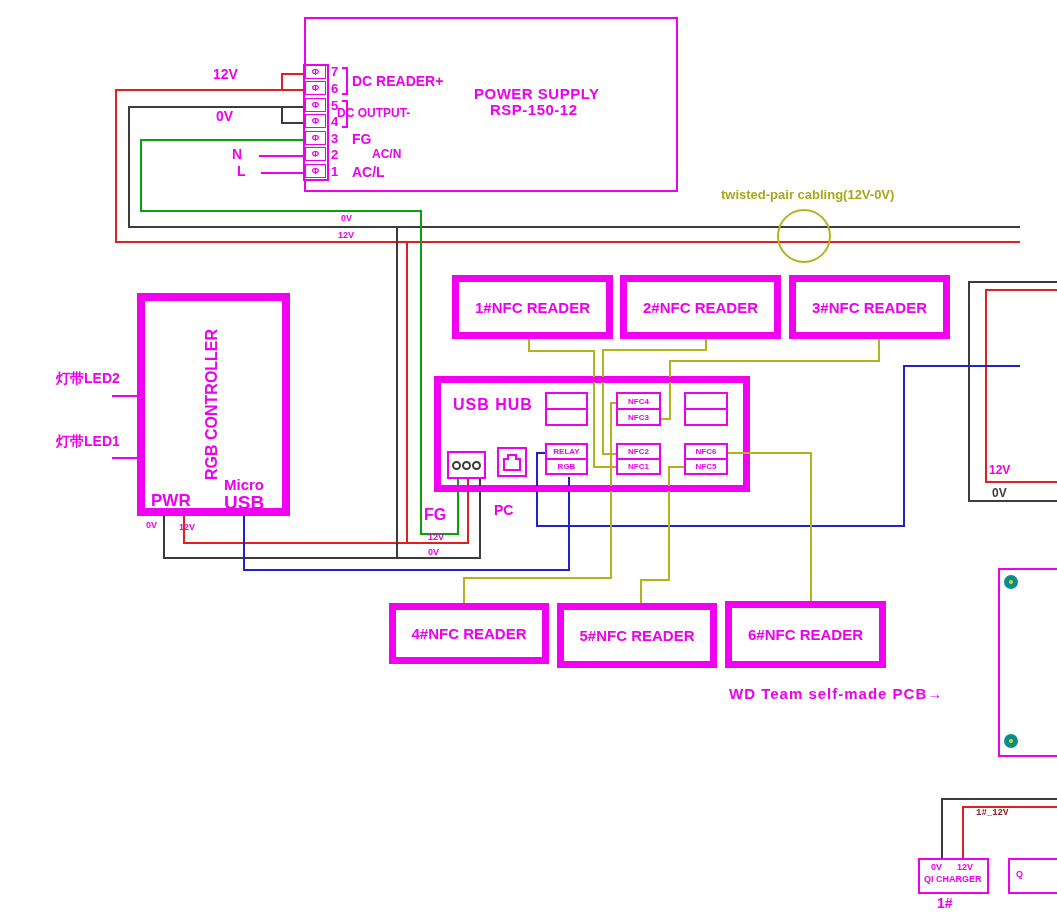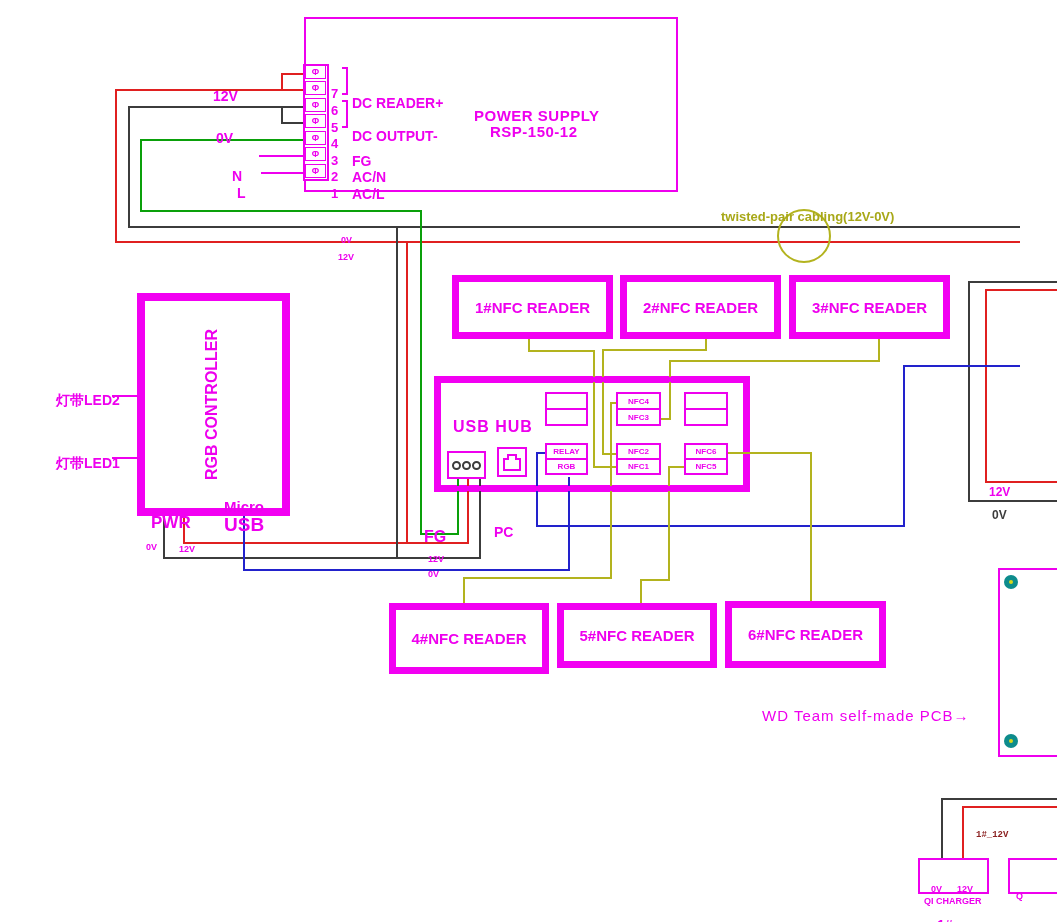--- a/index.html
+++ b/index.html
@@ -5,21 +5,21 @@
   * { box-sizing: border-box; margin: 0; padding: 0; }
   body { background:#ffffff; font-family:"Liberation Sans", sans-serif; }
   .canvas { position:relative; width:1057px; height:922px; background:#ffffff; overflow:hidden; }
   .w { position:absolute; }
   .c-red { background:#e02020; }
   .c-blk { background:#3c3c3c; }
   .c-grn { background:#0aa00a; }
   .c-blu { background:#2222cc; }
   .c-olv { background:#b3b31e; }
   .c-mag { background:#ee00ee; }
-  .lbl { position:absolute; color:#ee00ee; font-weight:bold; white-space:nowrap; line-height:1.05;margin-top:22px; }
+  .lbl { position:absolute; color:#ee00ee; font-weight:bold; white-space:nowrap; line-height:1.05; }
   .box-thick { position:absolute; border:7px solid #f200f2; background:#ffffff; }
   .box-thin { position:absolute; border:2px solid #ee00ee; background:#ffffff; }
   .rdr { display:flex; align-items:center; justify-content:center; color:#ee00ee; font-weight:bold; font-size:15px; }
   .cells { position:absolute; border:2px solid #ee00ee; background:#ffffff; display:flex; flex-direction:column; }
   .cells > div { flex:1; display:flex; align-items:center; justify-content:center; font-size:8px; font-weight:bold; color:#ee00ee; }
   .cells > div + div { border-top:2px solid #ee00ee; }
   .pin-cell { position:absolute; width:21px; height:14px; border:1.5px solid #ee00ee; background:#fff; display:flex; align-items:center; justify-content:center; color:#ee00ee; font-size:9px; font-weight:bold; }
   .bracket { position:absolute; width:6px; border-top:2px solid #ee00ee; border-right:2px solid #ee00ee; border-bottom:2px solid #ee00ee; }
   .tc { width:9px; height:9px; border:2px solid #3c3c3c; border-radius:50%; background:#fff; }
   .hole { position:absolute; width:14px; height:14px; border-radius:50%; background:#0d8c8c; display:flex; align-items:center; justify-content:center; }
@@ -145,23 +145,23 @@
   <div class="lbl" style="left:331px;top:65px;font-size:13px;">7</div>
   <div class="lbl" style="left:331px;top:82px;font-size:13px;">6</div>
   <div class="lbl" style="left:331px;top:99px;font-size:13px;">5</div>
   <div class="lbl" style="left:331px;top:115px;font-size:13px;">4</div>
   <div class="lbl" style="left:331px;top:132px;font-size:13px;">3</div>
   <div class="lbl" style="left:331px;top:148px;font-size:13px;">2</div>
   <div class="lbl" style="left:331px;top:165px;font-size:13px;">1</div>
   <div class="bracket" style="left:342px;top:67px;height:28px;"></div>
   <div class="bracket" style="left:342px;top:100px;height:28px;"></div>
   <div class="lbl" style="left:352px;top:74px;font-size:14px;">DC READER+</div>
-  <div class="lbl" style="left:352px;top:107px;font-size:14px;">DC OUTPUT-</div>
+  <div class="lbl" style="left:337px;top:107px;font-size:12px;">DC OUTPUT-</div>
   <div class="lbl" style="left:352px;top:132px;font-size:14px;">FG</div>
-  <div class="lbl" style="left:352px;top:148px;font-size:14px;">AC/N</div>
+  <div class="lbl" style="left:372px;top:148px;font-size:12px;">AC/N</div>
   <div class="lbl" style="left:352px;top:165px;font-size:14px;">AC/L</div>
   <div class="lbl" style="left:474px;top:86px;font-size:15px;letter-spacing:0.5px;">POWER SUPPLY</div>
   <div class="lbl" style="left:490px;top:102px;font-size:15px;letter-spacing:0.5px;">RSP-150-12</div>
 
   <div class="lbl" style="left:213px;top:67px;font-size:14px;">12V</div>
   <div class="lbl" style="left:216px;top:109px;font-size:14px;">0V</div>
   <div class="lbl" style="left:232px;top:147px;font-size:14px;">N</div>
   <div class="lbl" style="left:237px;top:164px;font-size:14px;">L</div>
 
   <div class="lbl" style="left:341px;top:214px;font-size:9px;">0V</div>
@@ -214,35 +214,35 @@
       </svg>
   </div>
   <div class="lbl" style="left:494px;top:503px;font-size:14px;">PC</div>
   <div class="lbl" style="left:424px;top:507px;font-size:16px;">FG</div>
   <div class="lbl" style="left:428px;top:533px;font-size:9px;">12V</div>
   <div class="lbl" style="left:428px;top:548px;font-size:9px;">0V</div>
 
   <div class="box-thick rdr" style="left:452px;top:275px;width:161px;height:64px;">1#NFC READER</div>
   <div class="box-thick rdr" style="left:620px;top:275px;width:161px;height:64px;">2#NFC READER</div>
   <div class="box-thick rdr" style="left:789px;top:275px;width:161px;height:64px;">3#NFC READER</div>
-  <div class="box-thick rdr" style="left:389px;top:603px;width:160px;height:71px;">4#NFC READER</div>
+  <div class="box-thick rdr" style="left:389px;top:603px;width:160px;height:61px;">4#NFC READER</div>
   <div class="box-thick rdr" style="left:557px;top:603px;width:160px;height:65px;">5#NFC READER</div>
   <div class="box-thick rdr" style="left:725px;top:601px;width:161px;height:67px;text-align:right;">6#NFC READER</div>
 
   <div class="lbl" style="left:989px;top:464px;font-size:12px;">12V</div>
   <div class="lbl" style="left:992px;top:487px;font-size:12px;color:#3c3c3c;">0V</div>
 
   <div style="position:absolute;left:998px;top:568px;width:59px;height:189px;border:2px solid #ee00ee;border-right:none;background:#fff;"></div>
   <div class="hole" style="left:1004px;top:575px;">
       <div></div>
     </div>
   <div class="hole" style="left:1004px;top:734px;">
       <div></div>
     </div>
-  <div class="lbl" style="left:762px;top:686px;font-size:15px;font-weight:400;letter-spacing:1px;">WD Team self-made PCB→</div>
+  <div class="lbl" style="left:729px;top:686px;font-size:15px;font-weight:700;letter-spacing:1px;">WD Team self-made PCB→</div>
 
   <div style="position:absolute;left:918px;top:858px;width:71px;height:36px;border:2px solid #ee00ee;background:#fff;">
     <span class="lbl" style="left:11px;top:3px;font-size:9px;">0V</span>
     <span class="lbl" style="left:37px;top:3px;font-size:9px;">12V</span>
     <span class="lbl" style="left:4px;top:15px;font-size:9px;">QI CHARGER</span>
   </div>
   <div style="position:absolute;left:1008px;top:858px;width:49px;height:36px;border:2px solid #ee00ee;border-right:none;background:#fff;">
     <span class="lbl" style="left:6px;top:10px;font-size:9px;">Q</span>
   </div>
   <div class="lbl" style="left:976px;top:809px;font-size:9px;color:#8b2020;font-family:Liberation Mono, monospace;">1#_12V</div>

